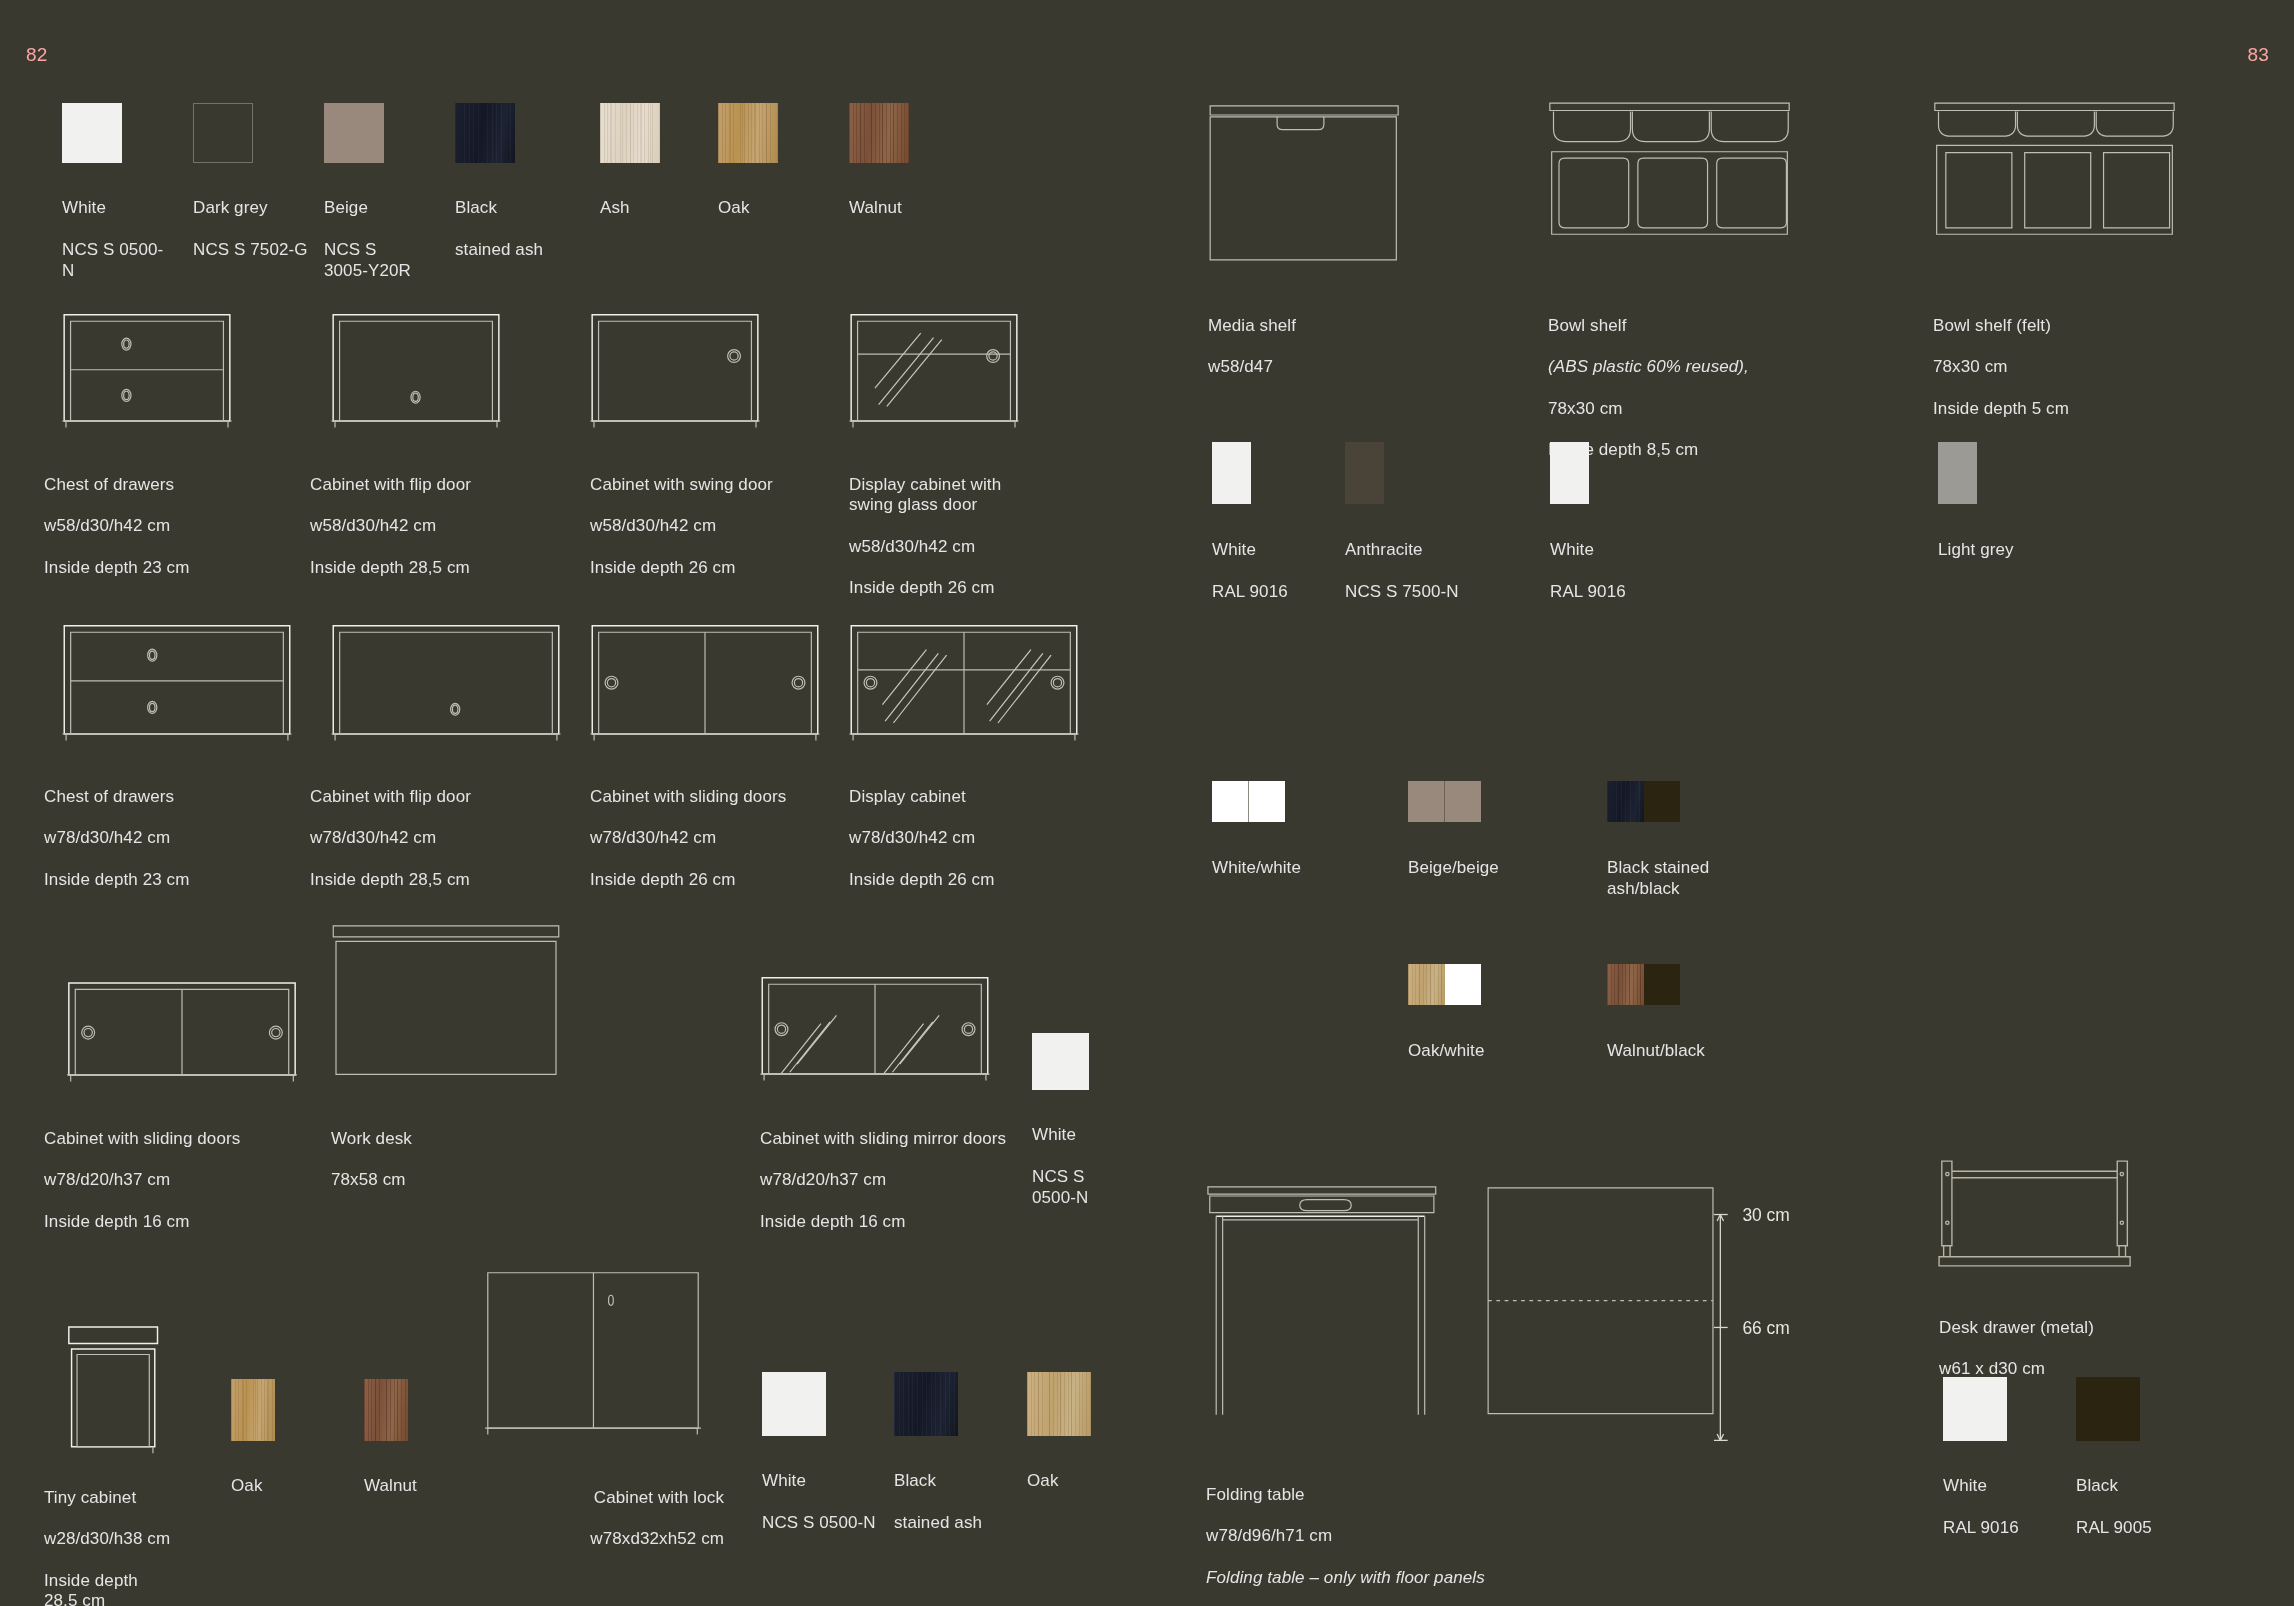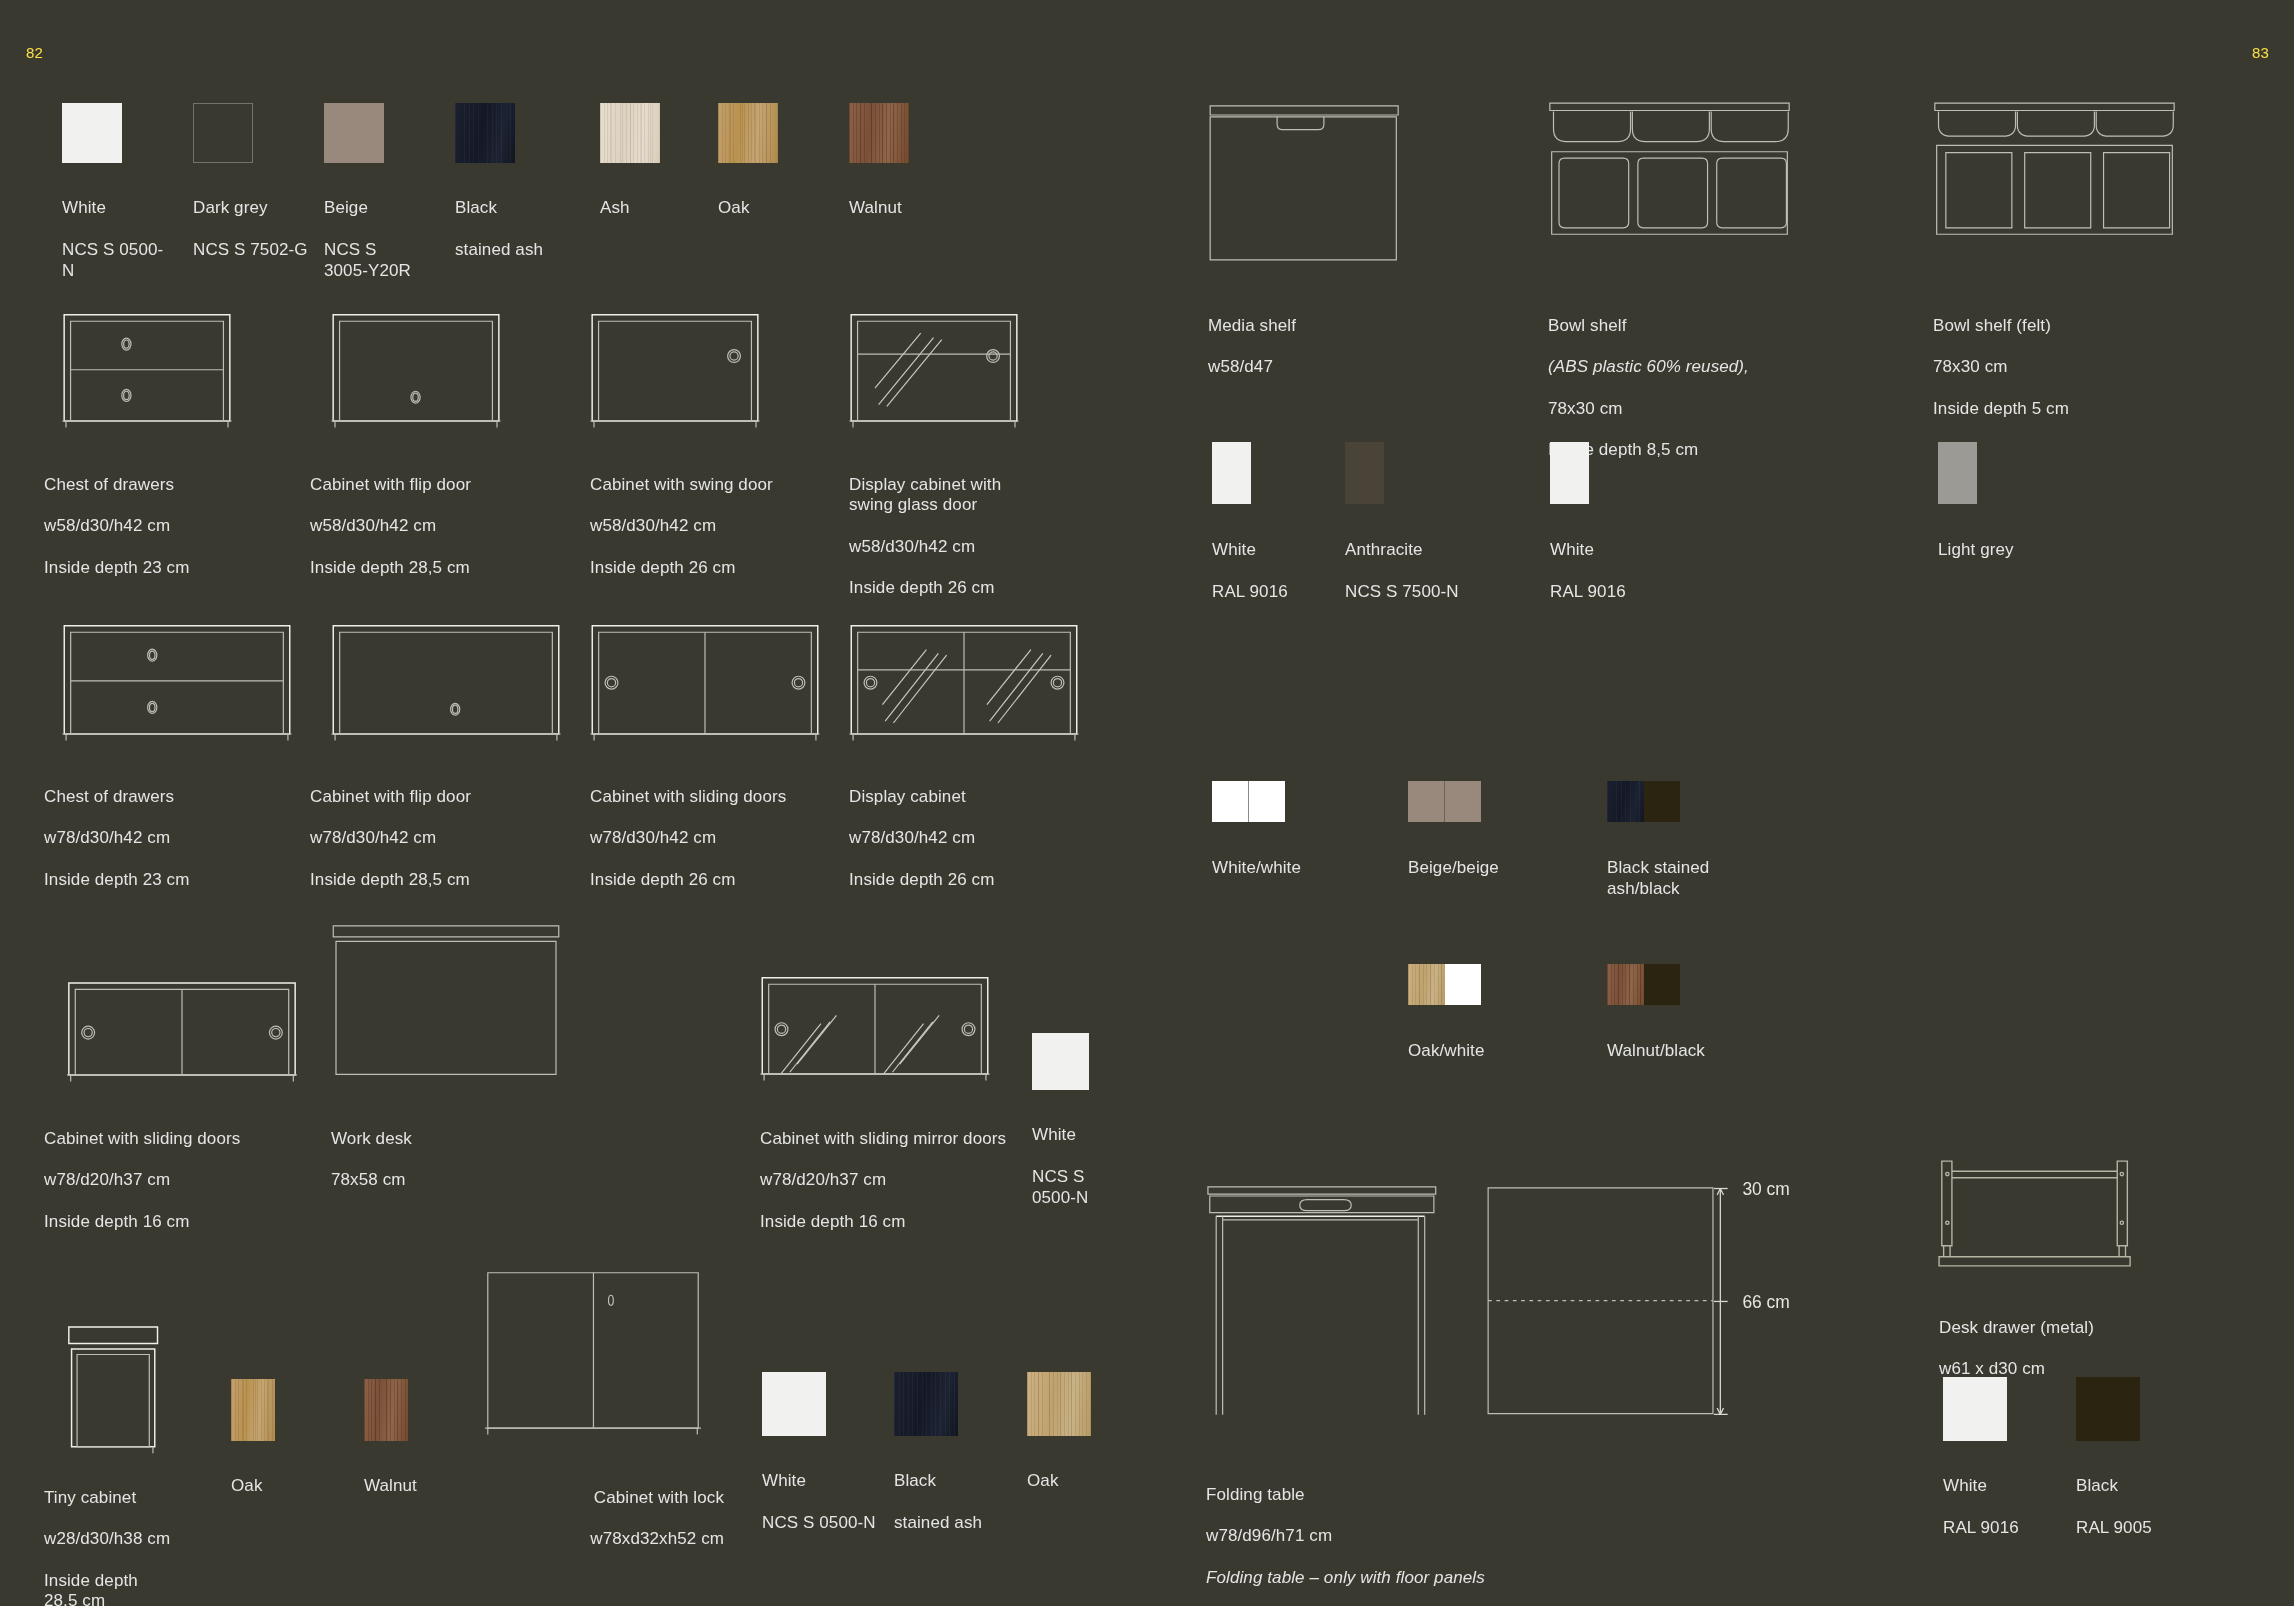--- a/index.html
+++ b/index.html
@@ -5,21 +5,21 @@
   html,body{margin:0;padding:0;}
   body{
     width:2295px;height:1606px;
     background:#3a392f;
     font-family:"Liberation Sans",sans-serif;
     color:#e9e8e3;
     overflow:hidden;
     position:relative;
   }
   .page{position:absolute;inset:0;}
-  .folio{position:absolute;font-size:15px;color:#fde047;letter-spacing:0.2px;}
+  .folio{position:absolute;font-size:19px;color:#fca5a5;letter-spacing:0.2px;}
   .folio.left{left:26px;top:44px;}
   .folio.right{right:26px;top:44px;}
 
   
   .cell{position:absolute;}
   .cap{
     font-size:17px;line-height:20.7px;color:#e5e5e5;
     white-space:pre-line;letter-spacing:0.1px;
   }
   .cap .it{font-style:italic;display:block;}
@@ -560,21 +560,21 @@
     <span class="it">Folding table – only with floor panels</span>
   </div>
 
   <div class="dw" style="left:1486px;top:1186px;">
     <svg width="230" height="234" viewBox="0 0 250 255">
       <path class="ln-thin" d="M2 2 H247 V248 H2 Z"></path>
       <path class="ln-thin" stroke-dasharray="4 5" d="M2 125 H247"></path>
     </svg>
   </div>
 
-  <div class="dw" style="left:1713px;top:1180px;">
+  <div class="dw" style="left:1713px;top:1206px;">
     <svg width="202" height="253" viewBox="0 0 220 275">
       <path class="ln-dim" d="M8 9 V255"></path>
       <path class="ln-dim" d="M1 9 H16"></path>
       <path class="ln-dim" d="M1 132 H16"></path>
       <path class="ln-dim" d="M1 255 H16"></path>
       <path class="ln-dim" d="M8 9 l-3.5 7 M8 9 l3.5 7"></path>
       <path class="ln-dim" d="M8 255 l-3.5 -7 M8 255 l3.5 -7"></path>
       <text class="dimtxt" x="32" y="16">30 cm</text>
       <text class="dimtxt" x="32" y="139">66 cm</text>
     </svg>

